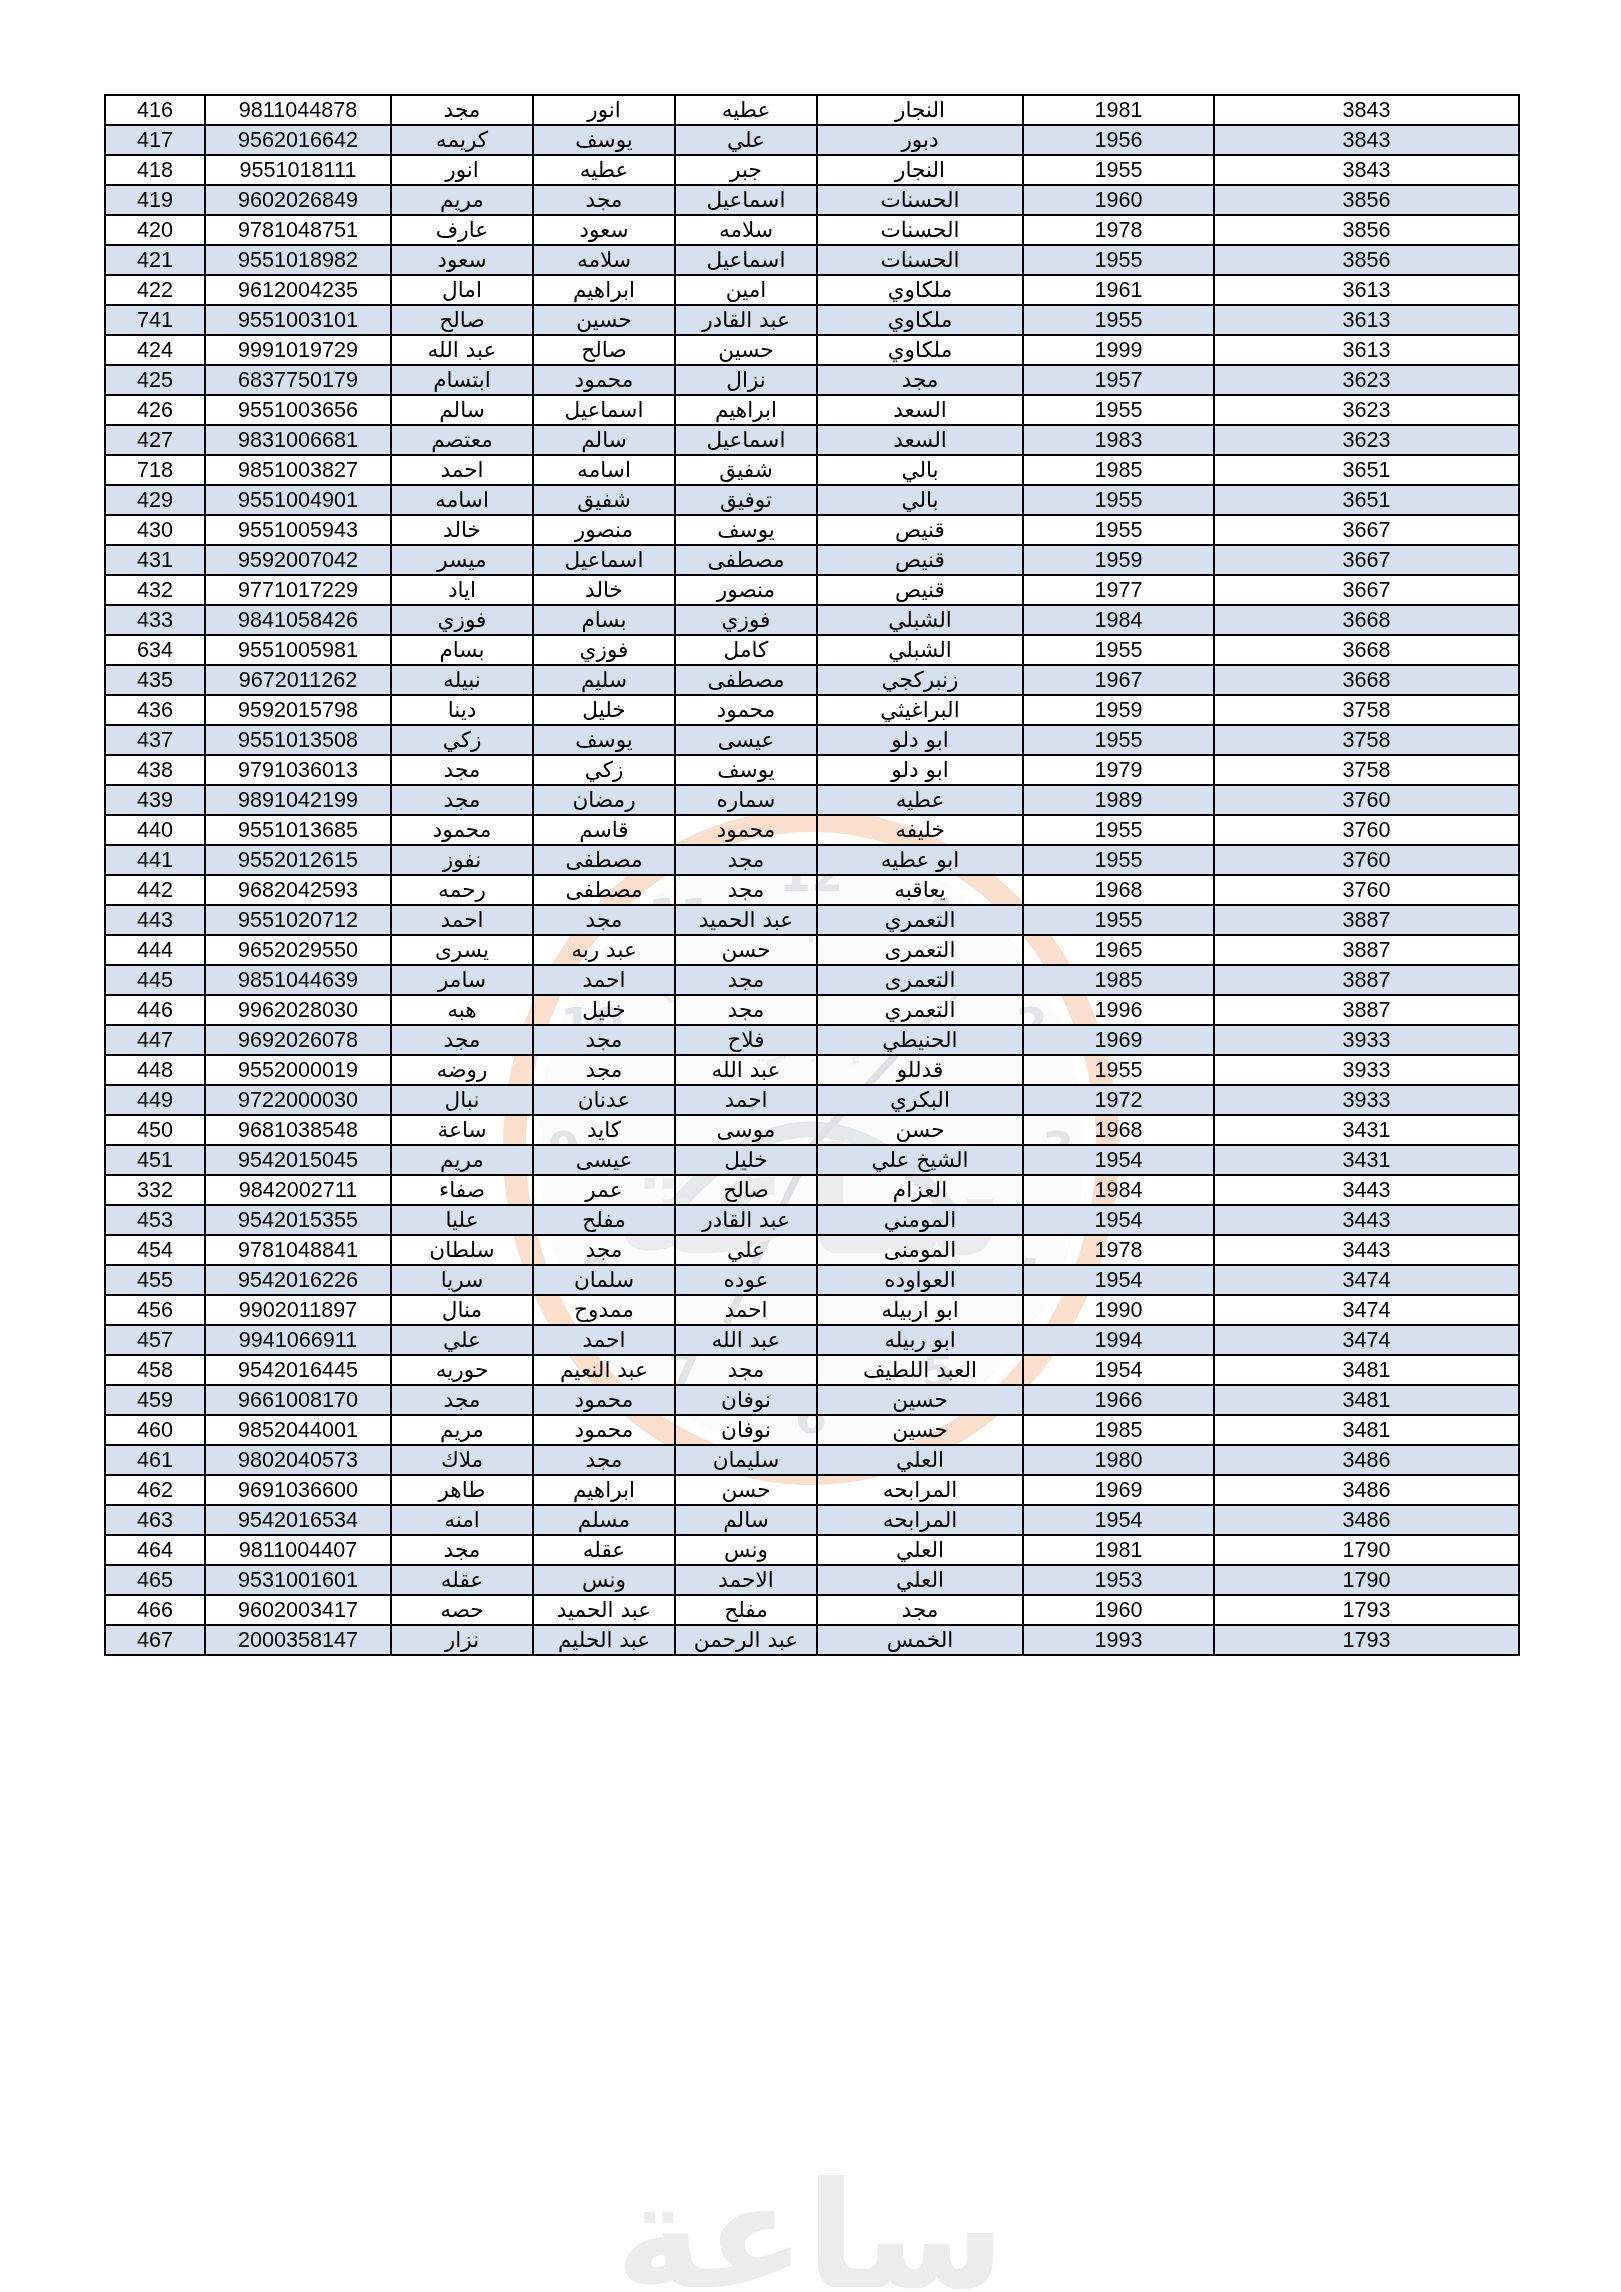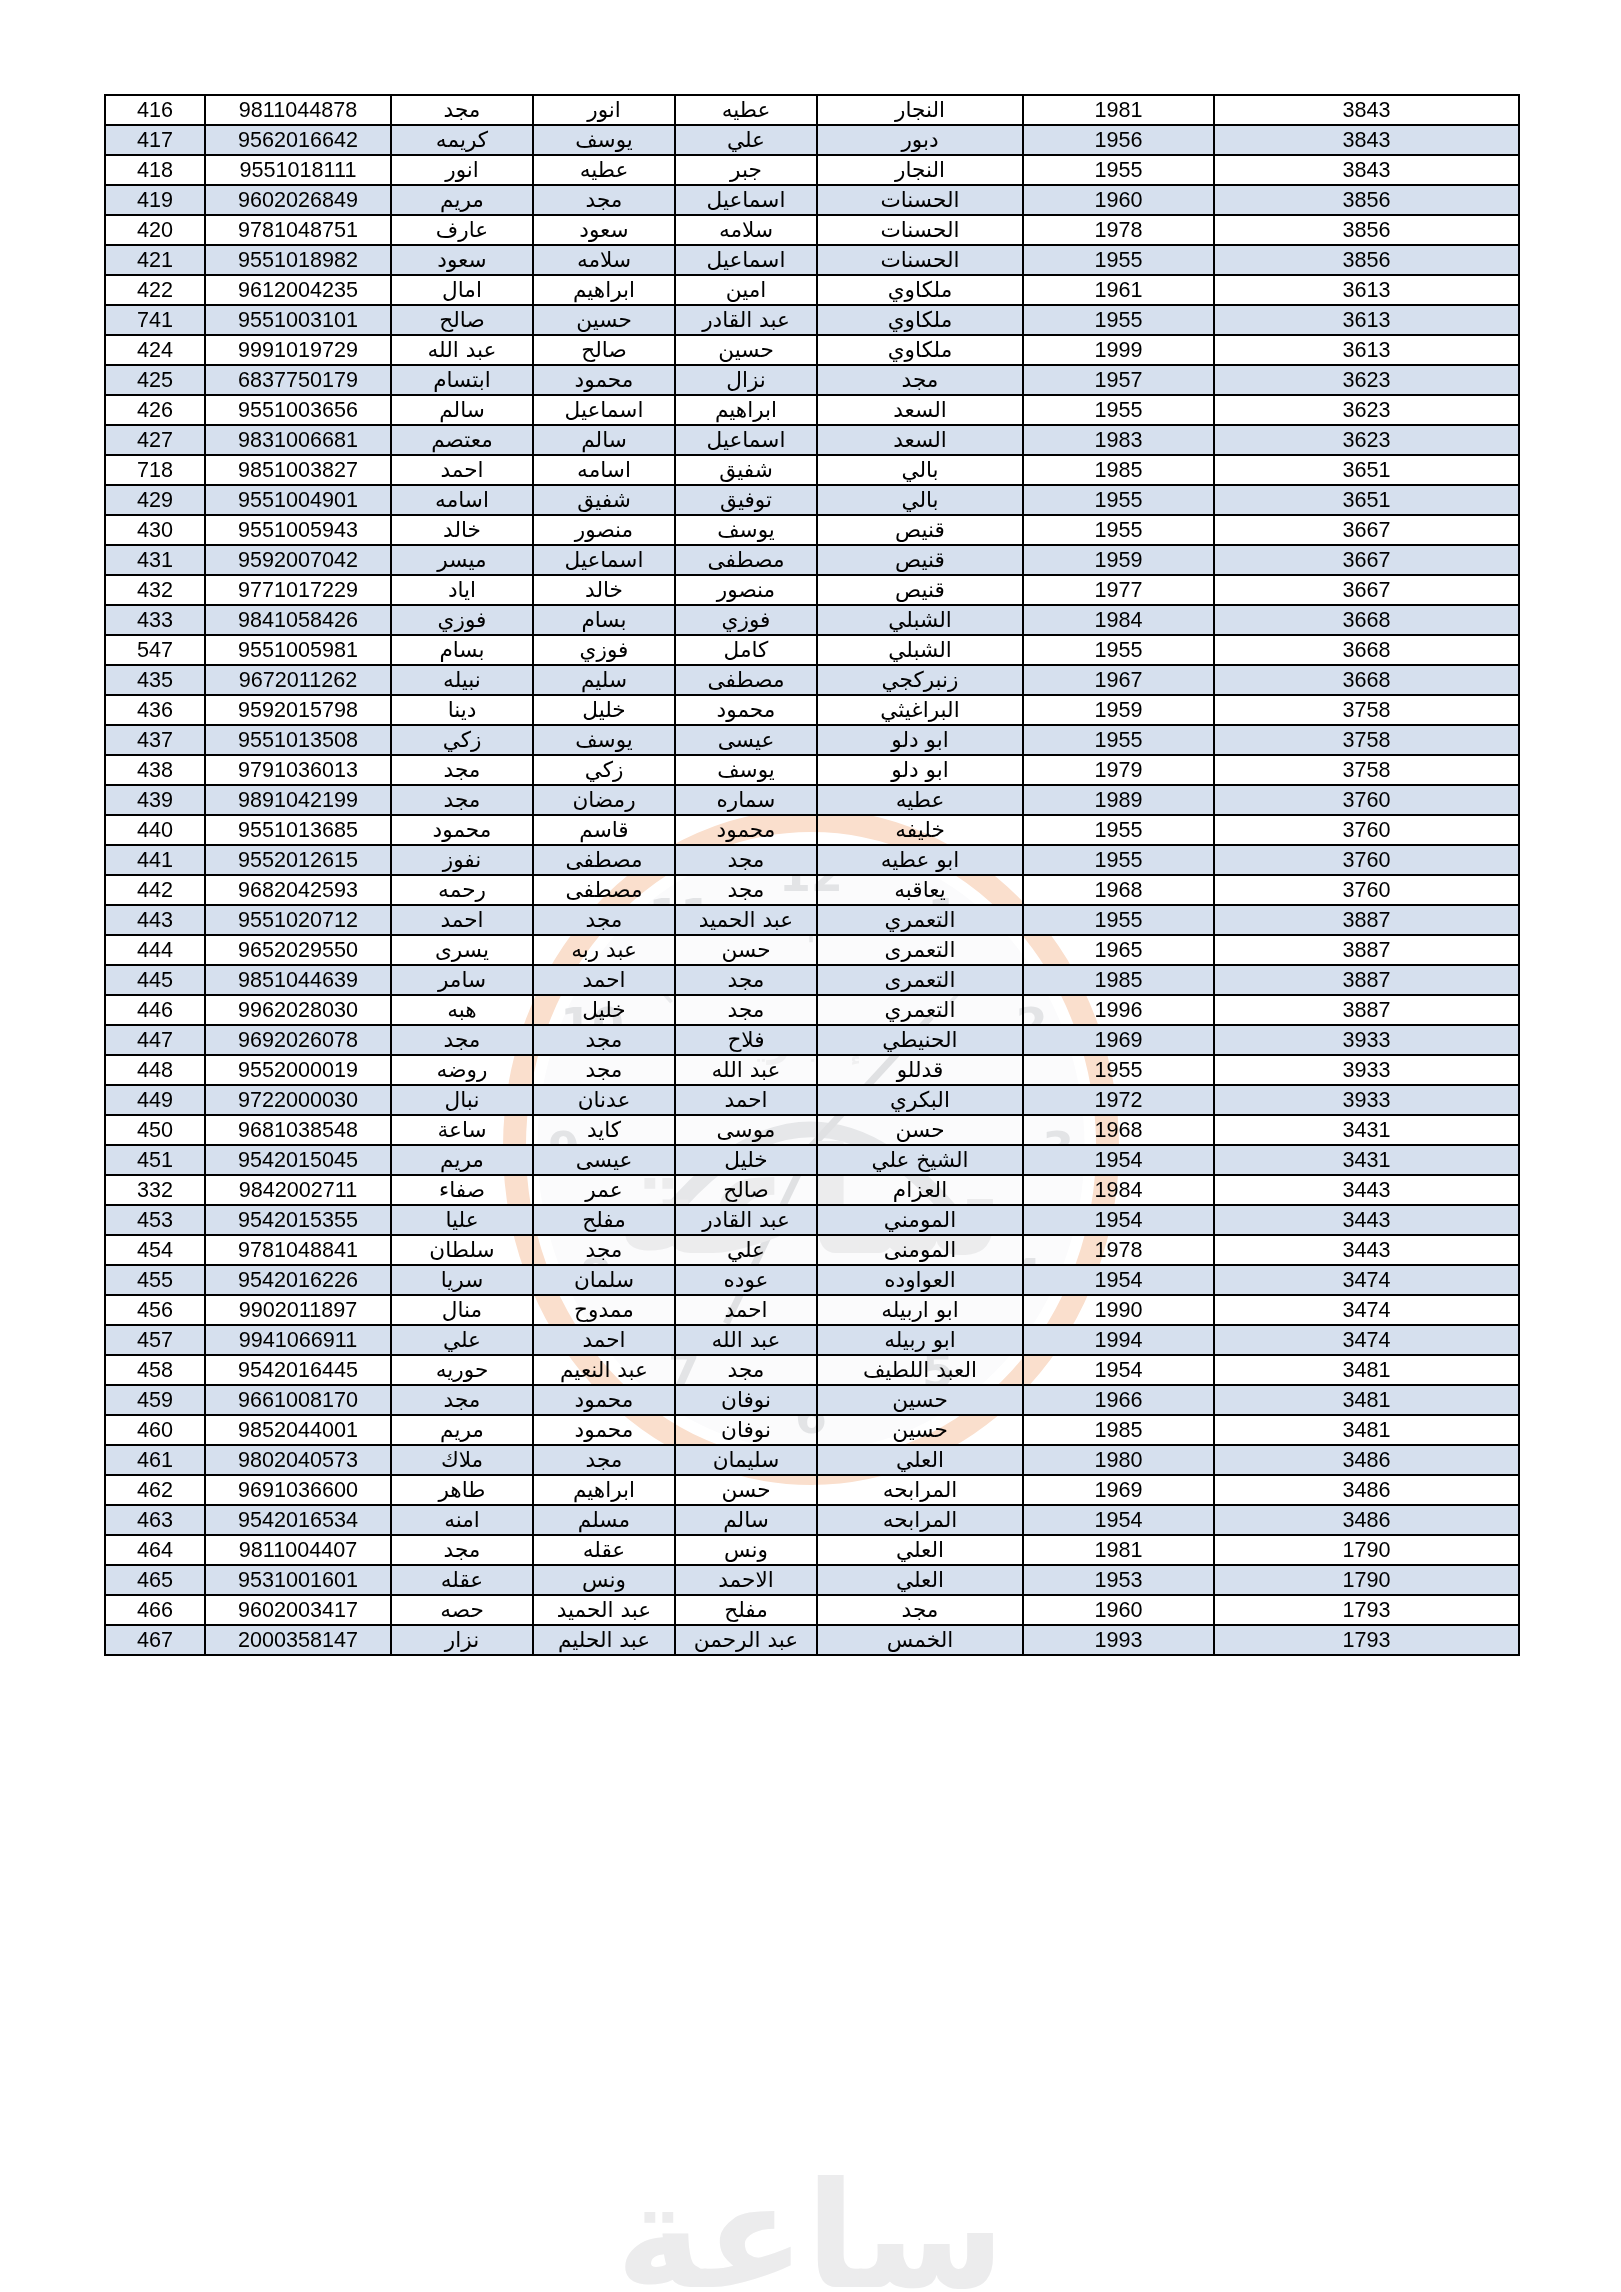--- a/index.html
+++ b/index.html
@@ -326,21 +326,21 @@
           <td class="num">433</td>
         </tr>
         <tr class="row-plain">
           <td class="num">3668</td>
           <td class="num">1955</td>
           <td class="ar">الشبلي</td>
           <td class="ar">كامل</td>
           <td class="ar">فوزي</td>
           <td class="ar">بسام</td>
           <td class="num">9551005981</td>
-          <td class="num">547</td>
+          <td class="num">634</td>
         </tr>
         <tr class="row-alt">
           <td class="num">3668</td>
           <td class="num">1967</td>
           <td class="ar">زنبركجي</td>
           <td class="ar">مصطفى</td>
           <td class="ar">سليم</td>
           <td class="ar">نبيله</td>
           <td class="num">9672011262</td>
           <td class="num">435</td>

